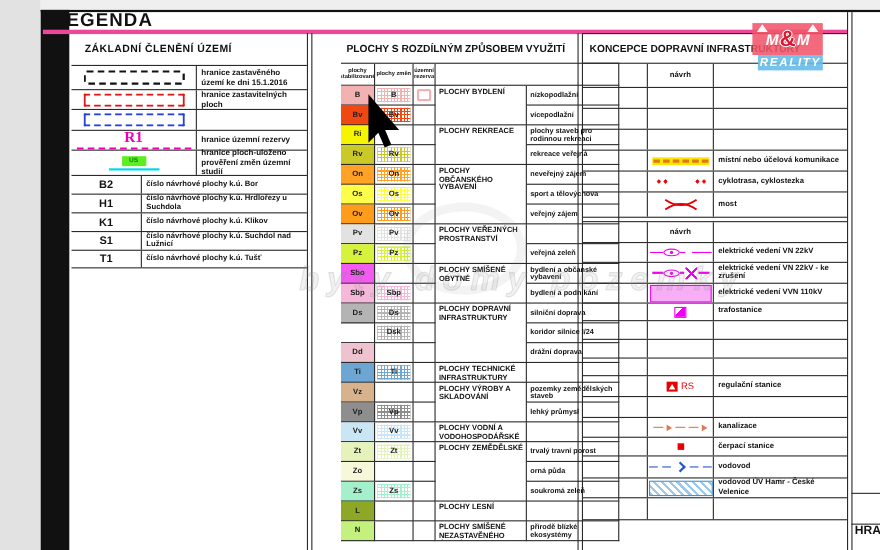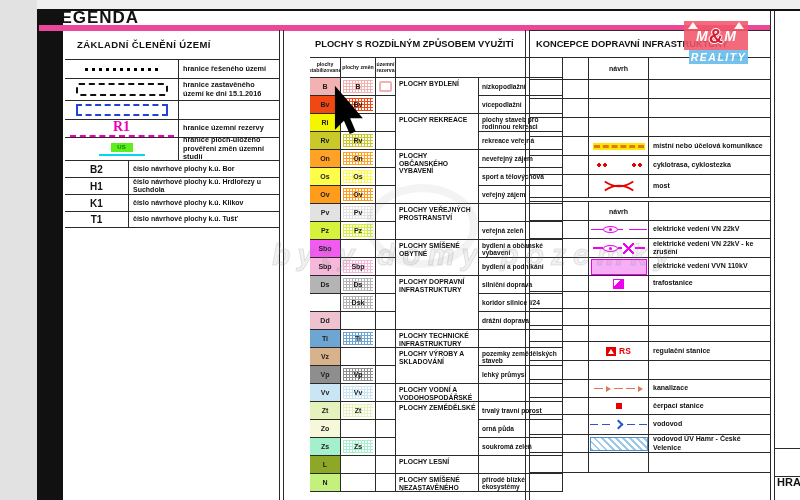--- a/index.html
+++ b/index.html
@@ -7,21 +7,21 @@
               font-family:"Liberation Sans", sans-serif; color:#111; }
   .abs { position:absolute;padding-left:26px; }
   #stage { position:relative; width:800px; height:500px; background:#fff; }
 
   
   .margin-left { left:0; top:0; width:37px; height:500px; background:#e2e2e2; }
   .margin-top  { left:37px; top:0; width:763px; height:9px; background:#efefef; }
   .frame-top   { left:37px; top:9px; width:763px; height:2px; background:#111; }
   .frame-left  { left:37px; top:9px; width:2px; height:491px; background:#111; }
 
-  .title-bar { left:39px; top:11px; width:731px; height:20px; border-bottom:6px solid #ec4899;
+  .title-bar { left:39px; top:11px; width:731px; height:20px; border-bottom:4px solid #ec4899;
                display:flex; align-items:center; padding-left:10px;
                font-size:17px; font-weight:600; letter-spacing:1px; }
 
   .vl { position:absolute; width:1px; background:#2a2a2a; top:30px; bottom:0; }
 
   
   .lpanel { left:39px; top:30px; width:240px; }
   .ltitle { height:29px; display:flex; align-items:center; padding-left:12px;
             font-size:9.5px; font-weight:bold; letter-spacing:0.4px; }
   .ltable { border-top:1px solid #2a2a2a; }
@@ -104,21 +104,21 @@
       background:linear-gradient(45deg,transparent 44%,var(--mag) 44% 56%,transparent 56%),
                  linear-gradient(135deg,transparent 44%,var(--mag) 44% 56%,transparent 56%); }
   .sym-vvn { width:56px; height:16px; background:#f7aef7; border:1.5px solid var(--mag); }
   .sym-trafo { width:9px; height:8px; background:linear-gradient(315deg,var(--mag) 62%,#fff 62%);
                outline:1px solid var(--mag); }
   .sym-rs { display:flex; align-items:center; gap:3px; }
   .rsbox { width:10px; height:9px; background:var(--red); display:flex; align-items:center;
            justify-content:center; }
   .rstri { width:0; height:0; border-left:3px solid transparent; border-right:3px solid transparent;
            border-bottom:5px solid #fff; }
-  .rstext { color:var(--red); font-weight:bold; font-size:8.5px; }
+  .rstext { color:var(--red); font-weight:normal; font-size:8.5px; }
   .sym-kanal { display:flex; align-items:center; gap:3px; }
   .sym-kanal .d { width:9px; height:1.8px; background:var(--kan); }
   .sym-kanal .ar { width:0; height:0; border-top:3px solid transparent;
            border-bottom:3px solid transparent; border-left:5px solid var(--kan); }
   .sym-cerp { width:6px; height:6px; background:var(--red); }
   .sym-vod { display:flex; align-items:center; gap:4px; }
   .sym-vod .d { width:8px; height:1.8px; background:var(--vod); }
   .sym-vod .chev { width:7px; height:7px; border-top:2px solid var(--vod);
            border-right:2px solid var(--vod); transform:rotate(45deg); margin:0 1px; }
   .sym-uv { width:58px; height:14px; border:1px solid #5090c8;
@@ -169,35 +169,35 @@
   <div class="vl" style="left:283px"></div>
   <div class="vl" style="left:525px"></div>
   <div class="vl" style="left:529px"></div>
   <div class="vl" style="left:770px;top:11px"></div>
   <div class="vl" style="left:774px;top:11px"></div>
 
   <div class="abs lpanel">
     <div class="ltitle">ZÁKLADNÍ ČLENĚNÍ ÚZEMÍ</div>
     <div class="ltable">
 
-      <div class="lrow" style="height:19px">
-        <div class="sym">
-            <div class="sym-dots"></div>
-          </div>
-        <div class="lbl">hranice řešeného území</div>
-      </div>
 
 
       <div class="lrow" style="height:22px">
         <div class="sym">
             <div class="sym-rect" style="--c: #111111;"></div>
           </div>
         <div class="lbl">hranice zastavěného území ke dni 15.1.2016</div>
       </div>
 
+      <div class="lrow" style="height:18px">
+        <div class="sym">
+            <div class="sym-rect sq" style="--c: #e01818;"></div>
+          </div>
+        <div class="lbl">hranice zastavitelných ploch</div>
+      </div>
 
       <div class="lrow" style="height:19px">
         <div class="sym">
             <div class="sym-rect sq" style="--c: #2442d8;"></div>
           </div>
       </div>
 
       <div class="lrow" style="height:18px">
         <div class="sym">
             <div class="r1wrap" style="--c: #f000b4;">
@@ -222,20 +222,24 @@
         <div class="symc">B2</div>
         <div class="lbl" style="font-size:7px">číslo návrhové plochy k.ú. Bor</div>
       </div>
       <div class="lrow code" style="height:17px">
         <div class="symc">H1</div>
         <div class="lbl" style="font-size:7px">číslo návrhové plochy k.ú. Hrdlořezy u Suchdola</div>
       </div>
       <div class="lrow code" style="height:17px">
         <div class="symc">K1</div>
         <div class="lbl" style="font-size:7px">číslo návrhové plochy k.ú. Klikov</div>
+      </div>
+      <div class="lrow code" style="height:17px">
+        <div class="symc">S1</div>
+        <div class="lbl" style="font-size:7px">číslo návrhové plochy k.ú. Suchdol nad Lužnicí</div>
       </div>
       <div class="lrow code" style="height:16px">
         <div class="symc">T1</div>
         <div class="lbl" style="font-size:7px">číslo návrhové plochy k.ú. Tušť</div>
       </div>
     </div>
   </div>
 
   <div class="abs mpanel">
     <div class="mtitle">PLOCHY S ROZDÍLNÝM ZPŮSOBEM VYUŽITÍ</div>

